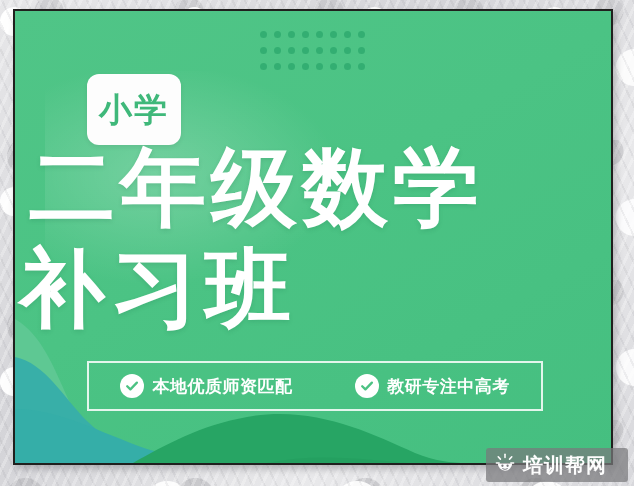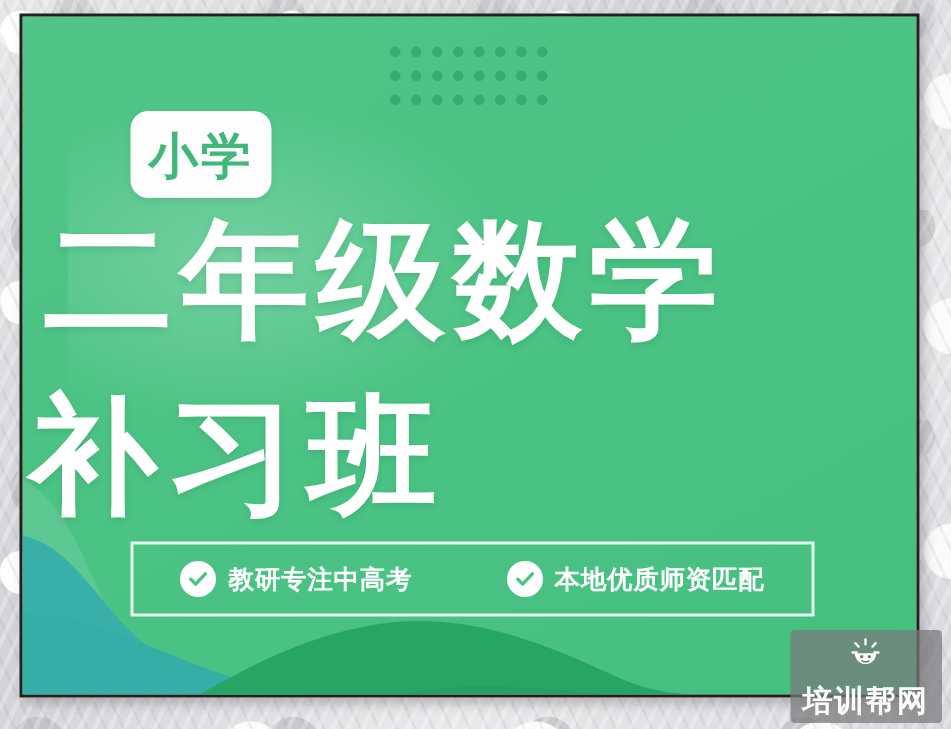--- a/index.html
+++ b/index.html
@@ -52,38 +52,38 @@
 
   
   #dots{
     position:absolute;left:245px;top:20px;
     display:grid;grid-template-columns:repeat(8,14px);grid-auto-rows:16px;
   }
   #dots i{display:block;width:7px;height:7px;border-radius:50%;background:#2faa6e;opacity:.85;}
 
   
   #tag{
-    position:absolute;left:72px;top:63px;width:94px;height:58px;
+    position:absolute;left:72px;top:63px;width:94px;height:71px;
     background:#fdfdfd;border-radius:12px;
     display:flex;align-items:center;justify-content:center;
     box-shadow:0 2px 5px rgba(0,0,0,.07);
   }
   #tag span{
     color:#3fb87a;font-size:33px;font-weight:700;letter-spacing:2px;
     line-height:1;
   }
 
   
   .title{
     position:absolute;left:0;width:600px;text-align:left;
     color:#ffffff;font-weight:700;line-height:1;
     text-shadow:0 2px 4px rgba(25,110,70,.18);
   }
   #title1{top:133px;font-size:86px;letter-spacing:5px;padding-left:14px;}
-  #title2{top:234px;font-size:86px;letter-spacing:7px;padding-left:4px;margin-top:16px;}
+  #title2{top:234px;font-size:86px;letter-spacing:7px;padding-left:4px;}
 
   
   #features{
     position:absolute;left:72px;top:350px;width:456px;height:50px;
     border:2px solid rgba(255,255,255,.85);
     display:flex;align-items:center;justify-content:space-around;
     box-sizing:border-box;
   }
   .feat{display:flex;align-items:center;gap:8px;}
   .check{
@@ -94,21 +94,21 @@
   .feat-label{color:#ffffff;font-size:17px;font-weight:700;letter-spacing:.5px;white-space:nowrap;}
 
   
   #waves{position:absolute;left:0;bottom:0;width:600px;height:150px;}
 
   
   #watermark{
     position:absolute;right:6px;bottom:4px;
     display:flex;align-items:center;gap:7px;
     background:rgba(120,120,124,.72);
-    padding:4px 9px 4px 8px;border-radius:3px;flex-direction:column;
+    padding:4px 21px 4px 8px;border-radius:3px;
   }
   #watermark .wm-text{
     color:#fdfdfd;font-size:20px;font-weight:700;letter-spacing:1px;line-height:1;
   }
 </style>
 </head>
 <body>
 
 <div id="backdrop"></div>
 
@@ -158,29 +158,29 @@
   <div class="title" id="title1">二年级数学</div>
   <div class="title" id="title2">补习班</div>
 
   <div id="features">
     <div class="feat">
       <span class="check">
         <svg width="16" height="16" viewBox="0 0 16 16" aria-hidden="true">
           <path d="M3.2 8.2 L6.4 11.4 L12.9 4.6" fill="none" stroke="#4CC283" stroke-width="2.3" stroke-linecap="round" stroke-linejoin="round"></path>
         </svg>
       </span>
-      <span class="feat-label">教研专注中高考</span>
+      <span class="feat-label">本地优质师资匹配</span>
     </div>
     <div class="feat">
       <span class="check">
         <svg width="16" height="16" viewBox="0 0 16 16" aria-hidden="true">
           <path d="M3.2 8.2 L6.4 11.4 L12.9 4.6" fill="none" stroke="#4CC283" stroke-width="2.3" stroke-linecap="round" stroke-linejoin="round"></path>
         </svg>
       </span>
-      <span class="feat-label">本地优质师资匹配</span>
+      <span class="feat-label">教研专注中高考</span>
     </div>
   </div>
 </div>
 
 <div id="watermark">
   <span>
     <svg width="22" height="22" viewBox="0 0 24 24" aria-hidden="true">
       <g stroke="#fdfdfd" stroke-width="1.7" stroke-linecap="round">
         <line x1="12" y1="2.5" x2="12" y2="6"></line>
         <line x1="4.6" y1="5.2" x2="7.0" y2="7.8"></line>

